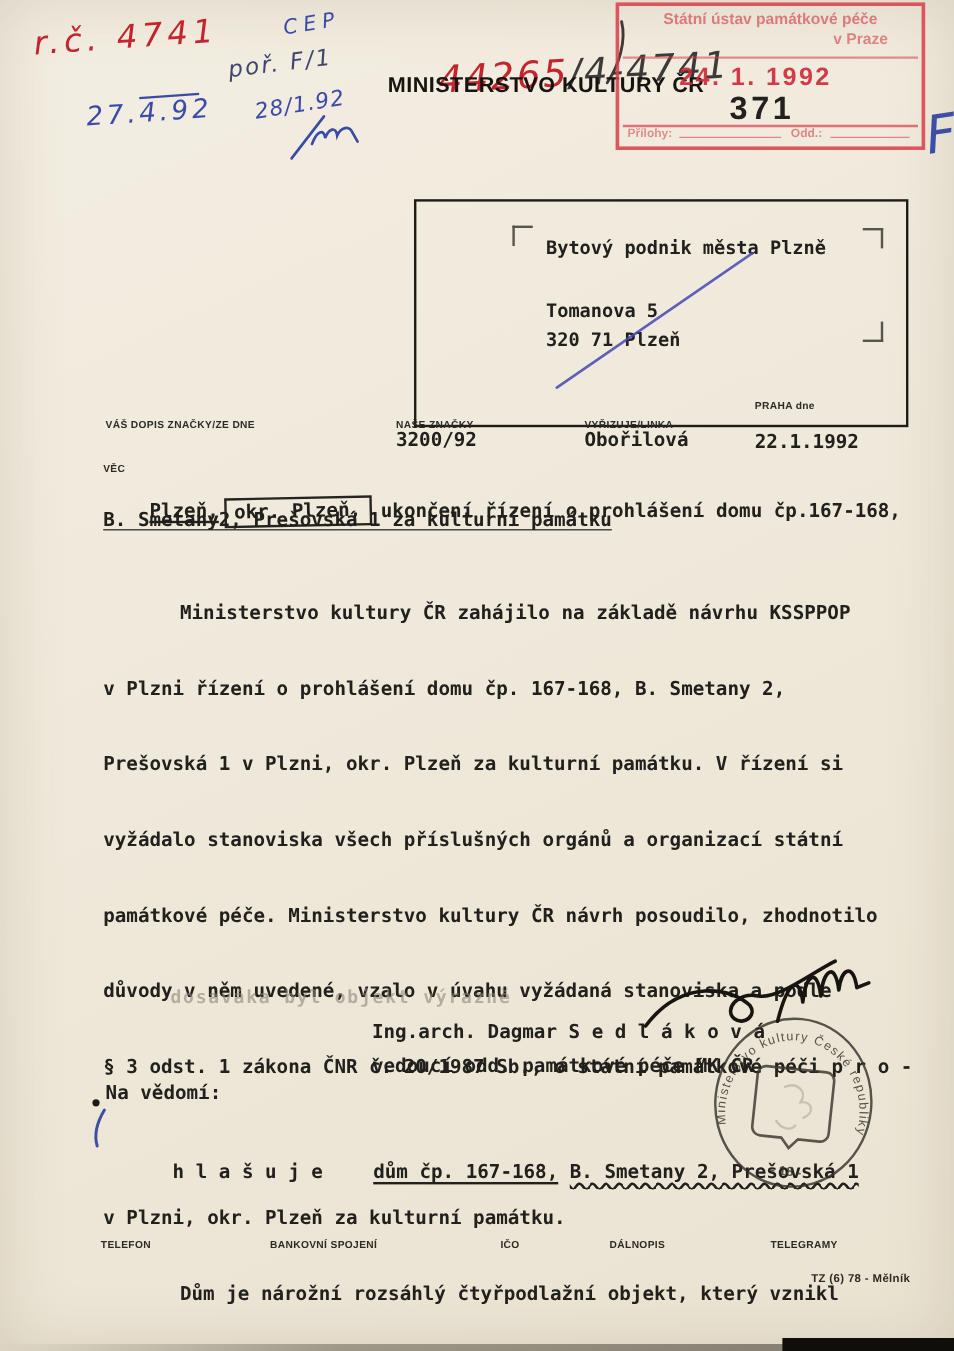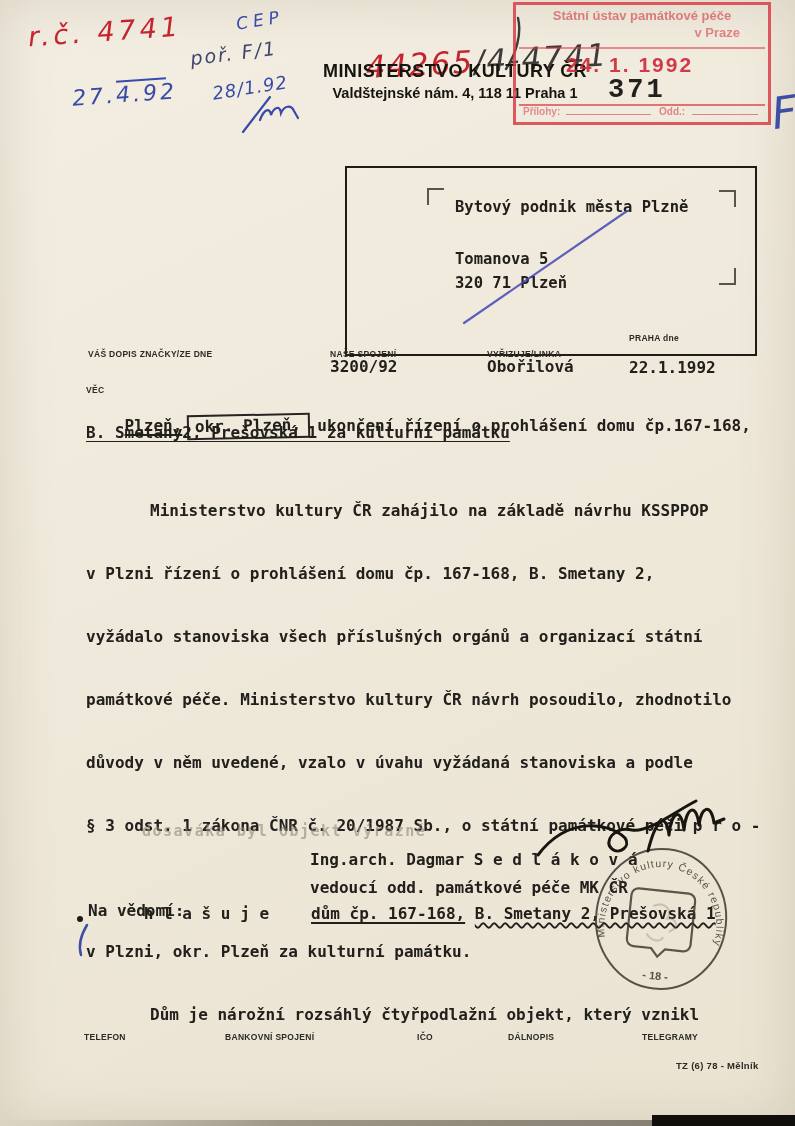--- a/index.html
+++ b/index.html
@@ -51,28 +51,27 @@
     <path d="M3,40 L30,5 M20,28 C24,17 30,15 31,23 C34,15 40,13 41,21 C44,14 51,12 54,19 L58,26" fill="none" stroke="#3a4aa8" stroke-width="2.2" stroke-linecap="round"></path>
   </svg>
   <div class="abs hand" style="left:318px;top:8px;font-size:31px;letter-spacing:2px;transform:rotate(-3deg);">
     <span class="red">44265</span><span style="color:#3c3b38;">/4-4741</span>
   </div>
   <svg class="abs" style="left:500px;top:16px;" width="26" height="56" viewBox="0 0 26 56">
     <path d="M18,2 C22,18 16,38 6,53" fill="none" stroke="#3c3b38" stroke-width="2.4" stroke-linecap="round"></path>
   </svg>
 
   <div class="abs sans lh-title">MINISTERSTVO KULTURY ČR</div>
-  <div class="abs sans lh-addr">Valdštejnské nám. 4, 118 11 Praha 1</div>
 
   <div class="abs stampbox">
     <div class="st" style="left:0;top:3px;width:100%;text-align:center;font-size:13px;opacity:.75;">Státní ústav památkové péče</div>
     <div class="st" style="right:28px;top:20px;font-size:13px;opacity:.7;">v Praze</div>
     <div class="abs" style="left:3px;right:3px;top:42px;border-top:2px solid rgba(217,61,72,.55);"></div>
     <div class="st" style="left:50px;top:48px;font-size:21px;letter-spacing:2px;color:rgba(205,40,55,.9);">24. 1. 1992</div>
-    <div class="abs" style="left:92px;top:70px;font-family:Liberation Mono, monospace;font-weight:bold;font-size:27px;letter-spacing:3px;color:#23211d;">371</div>
+    <div class="abs" style="left:92px;top:70px;font-family:Liberation Sans, sans-serif;font-weight:bold;font-size:27px;letter-spacing:3px;color:#23211d;">371</div>
     <div class="abs" style="left:3px;right:3px;top:99px;border-top:2px solid rgba(217,61,72,.7);"></div>
     <div class="st" style="left:7px;top:101px;font-size:10px;opacity:.65;">Přílohy:</div>
     <div class="abs" style="left:50px;top:109px;width:85px;border-top:1.5px solid rgba(217,61,72,.6);"></div>
     <div class="st" style="left:143px;top:101px;font-size:10px;opacity:.7;">Odd.:</div>
     <div class="abs hand" style="left:172px;top:34px;font-size:44px;transform:rotate(-8deg);z-index:4;">
       <span style="color:#3d4fa5;">F</span><span style="color:#21a05b;font-size:38px;">/0</span>
     </div>
     <div class="abs" style="left:176px;top:109px;width:66px;border-top:1.5px solid rgba(217,61,72,.6);"></div>
   </div>
 
@@ -82,36 +81,37 @@
     <div class="cmark" style="left:372px;top:100px;border-right:2px solid #33302a;border-bottom:2px solid #33302a;"></div>
     <div class="rline mono" style="top:30px;">Bytový podnik města Plzně</div>
     <div class="rline mono" style="top:82px;">Tomanova 5</div>
     <div class="rline mono" style="top:106px;">320 71 Plzeň</div>
     <svg class="abs" style="left:105px;top:35px;" width="185" height="125" viewBox="0 0 185 125">
       <path d="M12,120 L175,8" fill="none" stroke="#4547b5" stroke-width="2.2" stroke-linecap="round" opacity=".85"></path>
     </svg>
   </div>
 
   <div class="abs lbl" style="left:88px;top:349px;">VÁŠ DOPIS ZNAČKY/ZE DNE</div>
-  <div class="abs lbl" style="left:330px;top:349px;">NAŠE SPOJENÍ</div>
+  <div class="abs lbl" style="left:330px;top:349px;">NAŠE ZNAČKY</div>
   <div class="abs mono" style="left:330px;top:357px;font-size:16px;">3200/92</div>
   <div class="abs lbl" style="left:487px;top:349px;">VYŘIZUJE/LINKA</div>
   <div class="abs mono" style="left:487px;top:357px;font-size:16px;">Obořilová</div>
   <div class="abs lbl" style="left:629px;top:333px;">PRAHA dne</div>
   <div class="abs mono" style="left:629px;top:358px;font-size:16px;">22.1.1992</div>
 
   <div class="abs lbl" style="left:86px;top:385px;">VĚC</div>
   <div class="abs mono" style="left:86px;top:395px;font-size:16px;">
     <span class="u2">Plzeň,</span><span class="boxed">okr. Plzeň,</span><span>ukončení řízení o prohlášení domu čp.167-168,</span>
   </div>
   <div class="abs mono u2" style="left:86px;top:423px;font-size:16px;text-decoration:underline;">B. Smetany2, Prešovská 1 za kulturní památku</div>
 
   <div class="abs mono" style="left:86px;top:460px;width:690px;">
     <div class="bline indent">Ministerstvo kultury ČR zahájilo na základě návrhu KSSPPOP</div>
     <div class="bline">v Plzni řízení o prohlášení domu čp. 167-168, B. Smetany 2,</div>
+    <div class="bline">Prešovská 1 v Plzni, okr. Plzeň za kulturní památku. V řízení si</div>
     <div class="bline">vyžádalo stanoviska všech příslušných orgánů a organizací státní</div>
     <div class="bline">památkové péče. Ministerstvo kultury ČR návrh posoudilo, zhodnotilo</div>
     <div class="bline">důvody v něm uvedené, vzalo v úvahu vyžádaná stanoviska a podle</div>
     <div class="bline">§ 3 odst. 1 zákona ČNR č. 20/1987 Sb., o státní památkové péči p r o -</div>
     <div class="bline">
       <span>h l a š u j e</span><span class="gap"></span><span class="u2">dům čp. 167-168,</span><span> </span><span class="uw">B. Smetany 2, Prešovská 1</span>
     </div>
     <div class="bline">v Plzni, okr. Plzeň za kulturní památku.</div>
     <div class="bline indent">Dům je nárožní rozsáhlý čtyřpodlažní objekt, který vznikl</div>
     

